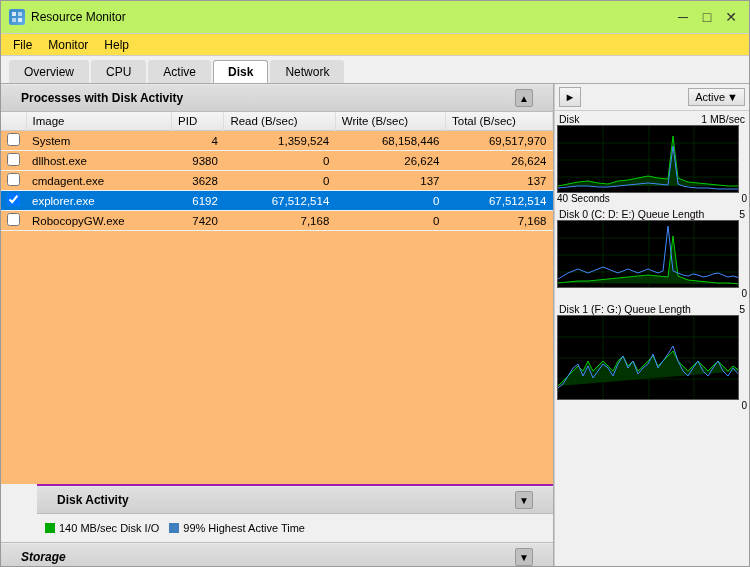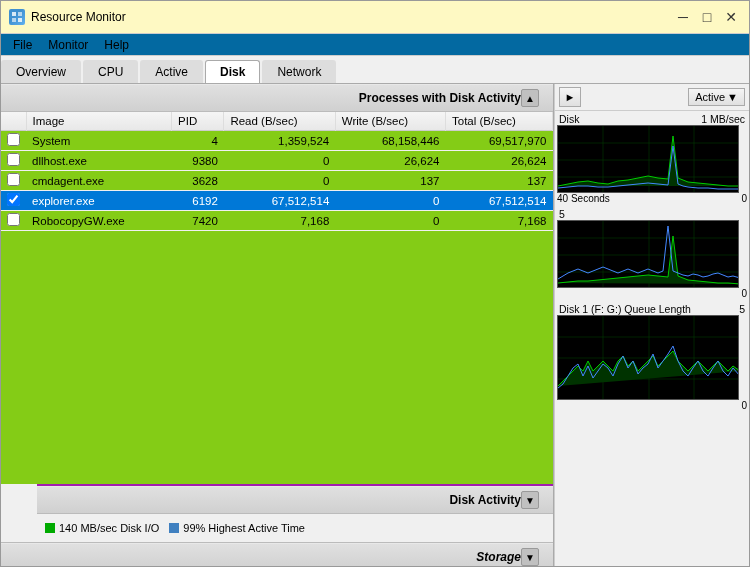--- a/index.html
+++ b/index.html
@@ -7,21 +7,21 @@
       font-family: 'Segoe UI', Tahoma, sans-serif;
       font-size: 12px;
       background: #f0f0f0;
       width: 750px;
       height: 567px;
       overflow: hidden;
       border: 1px solid #999;
     }
     
     .title-bar {
-      background: #fef9c3;
+      background: #bef264;
       display: flex;
       align-items: center;
       height: 30px;
       padding: 16px 8px;
       border-bottom: 1px solid #ccc;
     }
     .title-bar-icon {
       width: 16px; height: 16px;
       margin-right: 6px;
       background: linear-gradient(135deg, #4090d0 40%, #60b0f0 100%);
@@ -41,40 +41,40 @@
       border: none;
       background: transparent;
       cursor: pointer;
       font-size: 14px;
       display: flex; align-items: center; justify-content: center;
       color: #333;
     }
 
     
     .menu-bar {
-      background: #0369a1;
+      background: #fde047;
       display: flex;
       align-items: center;
       height: 22px;
       padding: 0 4px;
       border-bottom: 1px solid #ccc;
     }
     .menu-item {
       padding: 2px 8px;
       cursor: pointer;
       font-size: 12px;
     }
 
     
     .tab-bar {
       background: #f0f0f0;
       display: flex;
       align-items: flex-end;
       height: 28px;
-      padding: 0 0;
+      padding: 0 8px;
       border-bottom: 1px solid #aaa;
     }
     .tab {
       padding: 4px 14px;
       cursor: pointer;
       font-size: 12px;
       border: 1px solid transparent;
       border-bottom: none;
       background: #ddd;
       margin-right: 2px;
@@ -101,26 +101,25 @@
       flex-direction: column;
       border-right: 1px solid #aaa;
       overflow: hidden;
     }
 
     
     .section-header {
       background: linear-gradient(to bottom, #e0e0e0, #d0d0d0);
       border-bottom: 1px solid #bbb;
       border-top: 1px solid #e8e8e8;
-      padding: 4px 14px;
+      padding: 4px 20px;
       display: flex;
       align-items: center;
       cursor: pointer;
       user-select: none;
-      text-align: right;
     }
     .section-header-text {
       font-size: 12px;
       font-weight: 600;
       flex: 1;
     }
     .section-collapse-btn {
       width: 18px; height: 18px;
       background: #c0c0c0;
       border: 1px solid #999;
@@ -133,21 +132,21 @@
     
     .processes-section {
       flex: 1;
       display: flex;
       flex-direction: column;
       min-height: 0;
     }
     .table-container {
       flex: 1;
       overflow-y: auto;
-      background: #84cc16;
+      background: #fdba74;
     }
     table {
       width: 100%;
       border-collapse: collapse;
       font-size: 11.5px;
     }
     thead tr {
       background: linear-gradient(to bottom, #f5f5f5, #e8e8e8);
       border-bottom: 1px solid #ccc;
     }
@@ -420,20 +419,21 @@
           </svg>
         </div>
         <div class="chart-bottom-row">
           <span>40 Seconds</span>
           <span>0</span>
         </div>
       </div>
 
       <div class="chart-wrapper">
         <div class="chart-label-row">
+          <span>Disk 0 (C: D: E:) Queue Length</span>
           <span>5</span>
         </div>
         <div style="display:flex;">
           <svg class="chart-svg chart-canvas" width="182" height="68">
             <rect width="182" height="68" fill="#000"></rect>
             <line x1="0" y1="17" x2="182" y2="17" stroke="#004400" stroke-width="0.5"></line>
             <line x1="0" y1="34" x2="182" y2="34" stroke="#004400" stroke-width="0.5"></line>
             <line x1="0" y1="51" x2="182" y2="51" stroke="#004400" stroke-width="0.5"></line>
             <line x1="45" y1="0" x2="45" y2="68" stroke="#004400" stroke-width="0.5"></line>
             <line x1="91" y1="0" x2="91" y2="68" stroke="#004400" stroke-width="0.5"></line>

